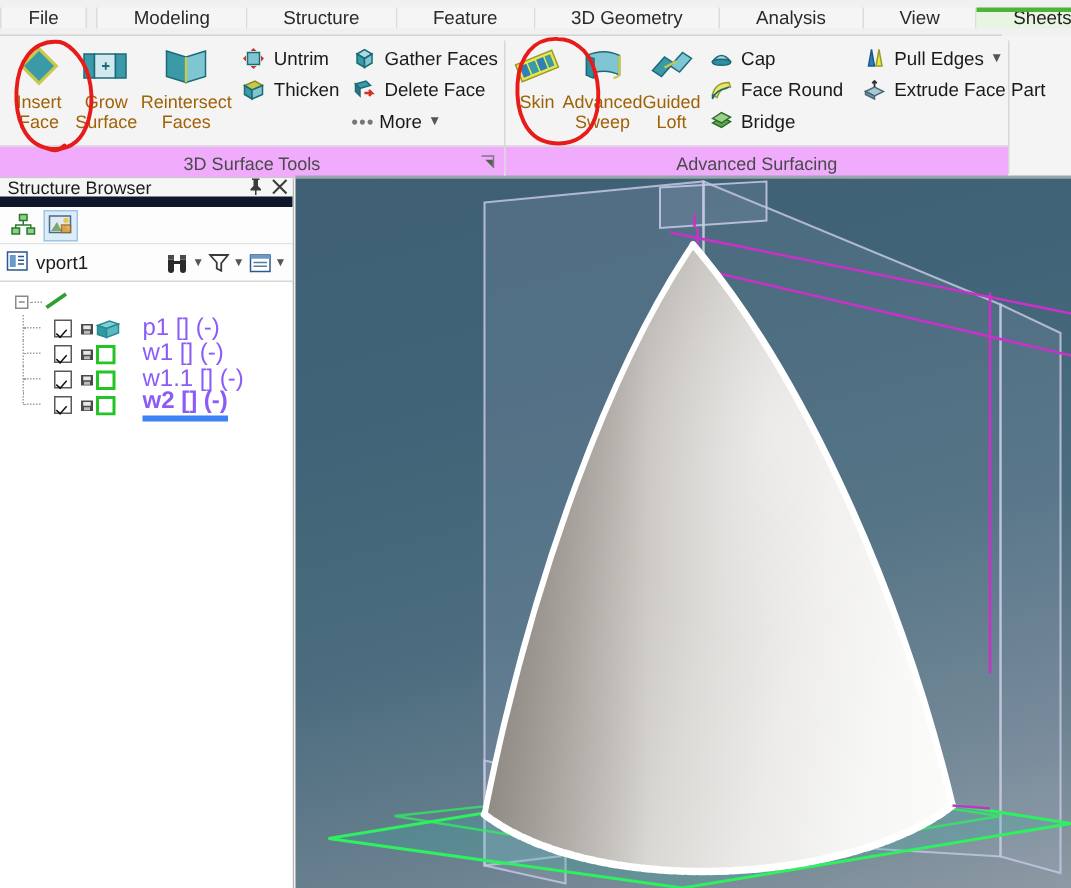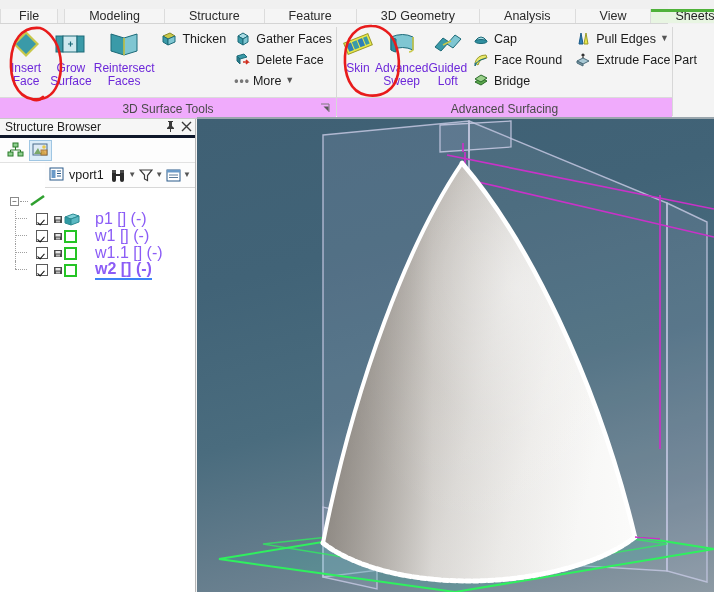--- a/index.html
+++ b/index.html
@@ -25,21 +25,21 @@
   }
 
   
   .tabstrip {
     position: absolute;
     left: 0; top: 0;
     width: 668px; height: 24px;
     background: #f0f0f0;
     border-bottom: 1px solid #d4d4d4;
     display: flex;
-    align-items: flex-end;
+    align-items: center;
     box-sizing: border-box;
   }
   .tab {
     position: relative;
     display: flex;
     align-items: center;
     justify-content: center;
     padding: 0 24px;
     font-size: 12.5px;
     color: #2a2a2a;
@@ -133,21 +133,21 @@
   }
   .bigbtn .ico {
     width: 34px; height: 34px;
     display: flex; align-items: center; justify-content: center;
   }
   .bigbtn .lbl {
     margin-top: 1px;
     font-size: 12px;
     line-height: 13px;
     text-align: center;
-    color: #6d28d9;
+    color: #a16207;
   }
 
   
   .smallcol {
     display: flex;
     flex-direction: column;
     padding-top: 4px;
   }
   .smallbtn {
     display: flex;
@@ -197,21 +197,21 @@
     left: 0; top: 119px;
     width: 196px; height: 473px;
     background: #ffffff;
     box-sizing: border-box;
     border-right: 1px solid #b6b6b6;
   }
   .panel-title {
     position: relative;
     height: 19px;
     background: #f6f6f6;
-    border-bottom: 3px solid #0f172a;
+    border-bottom: 7px solid #0f172a;
     display: flex;
     align-items: center;
     padding-left: 5px;
     box-sizing: border-box;
   }
   .panel-title .t {
     font-size: 12px;
     color: #1c1c1c;
   }
   .panel-title .acts {
@@ -247,21 +247,20 @@
     border: 1px solid #9fc6e3;
   }
   .panel-vport {
     height: 25px;
     display: flex;
     align-items: center;
     padding: 0 4px;
     background: #fdfdfd;
     border-bottom: 1px solid #d8d8d8;
     box-sizing: border-box;
-    margin-left: 45px;
   }
   .panel-vport .vname {
     font-size: 12.5px;
     color: #1a1a1a;
     margin-left: 5px;
   }
   .vspacer { flex: 1; }
   .vbtn {
     display: flex; align-items: center;
     margin-left: 3px;
@@ -335,21 +334,21 @@
   }
   .tico { margin-left: 6px; display: flex; align-items: center; flex: none; }
   .tlabel {
     margin-left: 15px;
     font-size: 16px;
     color: #8b5cf6;
     white-space: nowrap;
   }
   .tlabel.sel {
     font-weight: bold;
-    border-bottom: 2px solid #3b82f6;
+    border-bottom: 4px solid #3b82f6;
     padding-bottom: 0px;
   }
 
   
   .viewport {
     position: absolute;
     left: 197px; top: 119px;
     width: 517px; height: 473px;
     overflow: hidden;
     background: linear-gradient(165deg, #3f6074 0%, #416377 28%, #4a6c7e 55%, #6b8190 80%, #8d9aa4 100%);
@@ -438,20 +437,29 @@
               <line x1="17" y1="11" x2="17" y2="28" stroke="#c8c84a" stroke-width="1.6"></line>
             </svg>
           </span>
           <span class="lbl">
             <span>Reintersect</span><br>
             <span>Faces</span>
           </span>
         </div>
 
         <div class="smallcol" style="margin-left:4px">
+          <div class="smallbtn">
+            <span class="ico">
+              <svg width="16" height="16" viewBox="0 0 16 16">
+                <rect x="4" y="4" width="8" height="8" fill="#7fc6d2" stroke="#1c6a78"></rect>
+                <path d="M8 1 l2 2 h-4z M8 15 l2 -2 h-4z M1 8 l2 -2 v4z M15 8 l-2 -2 v4z" fill="#c0392b"></path>
+              </svg>
+            </span>
+            <span class="lbl">Untrim</span>
+          </div>
           <div class="smallbtn">
             <span class="ico">
               <svg width="16" height="16" viewBox="0 0 16 16">
                 <polygon points="2,5 9,2 14,5 7,8" fill="#c8c84a" stroke="#8a8a2a"></polygon>
                 <polygon points="2,5 7,8 7,14 2,11" fill="#3a9aa8" stroke="#1c6a78"></polygon>
                 <polygon points="14,5 7,8 7,14 14,11" fill="#7fc6d2" stroke="#1c6a78"></polygon>
               </svg>
             </span>
             <span class="lbl">Thicken</span>
           </div>

